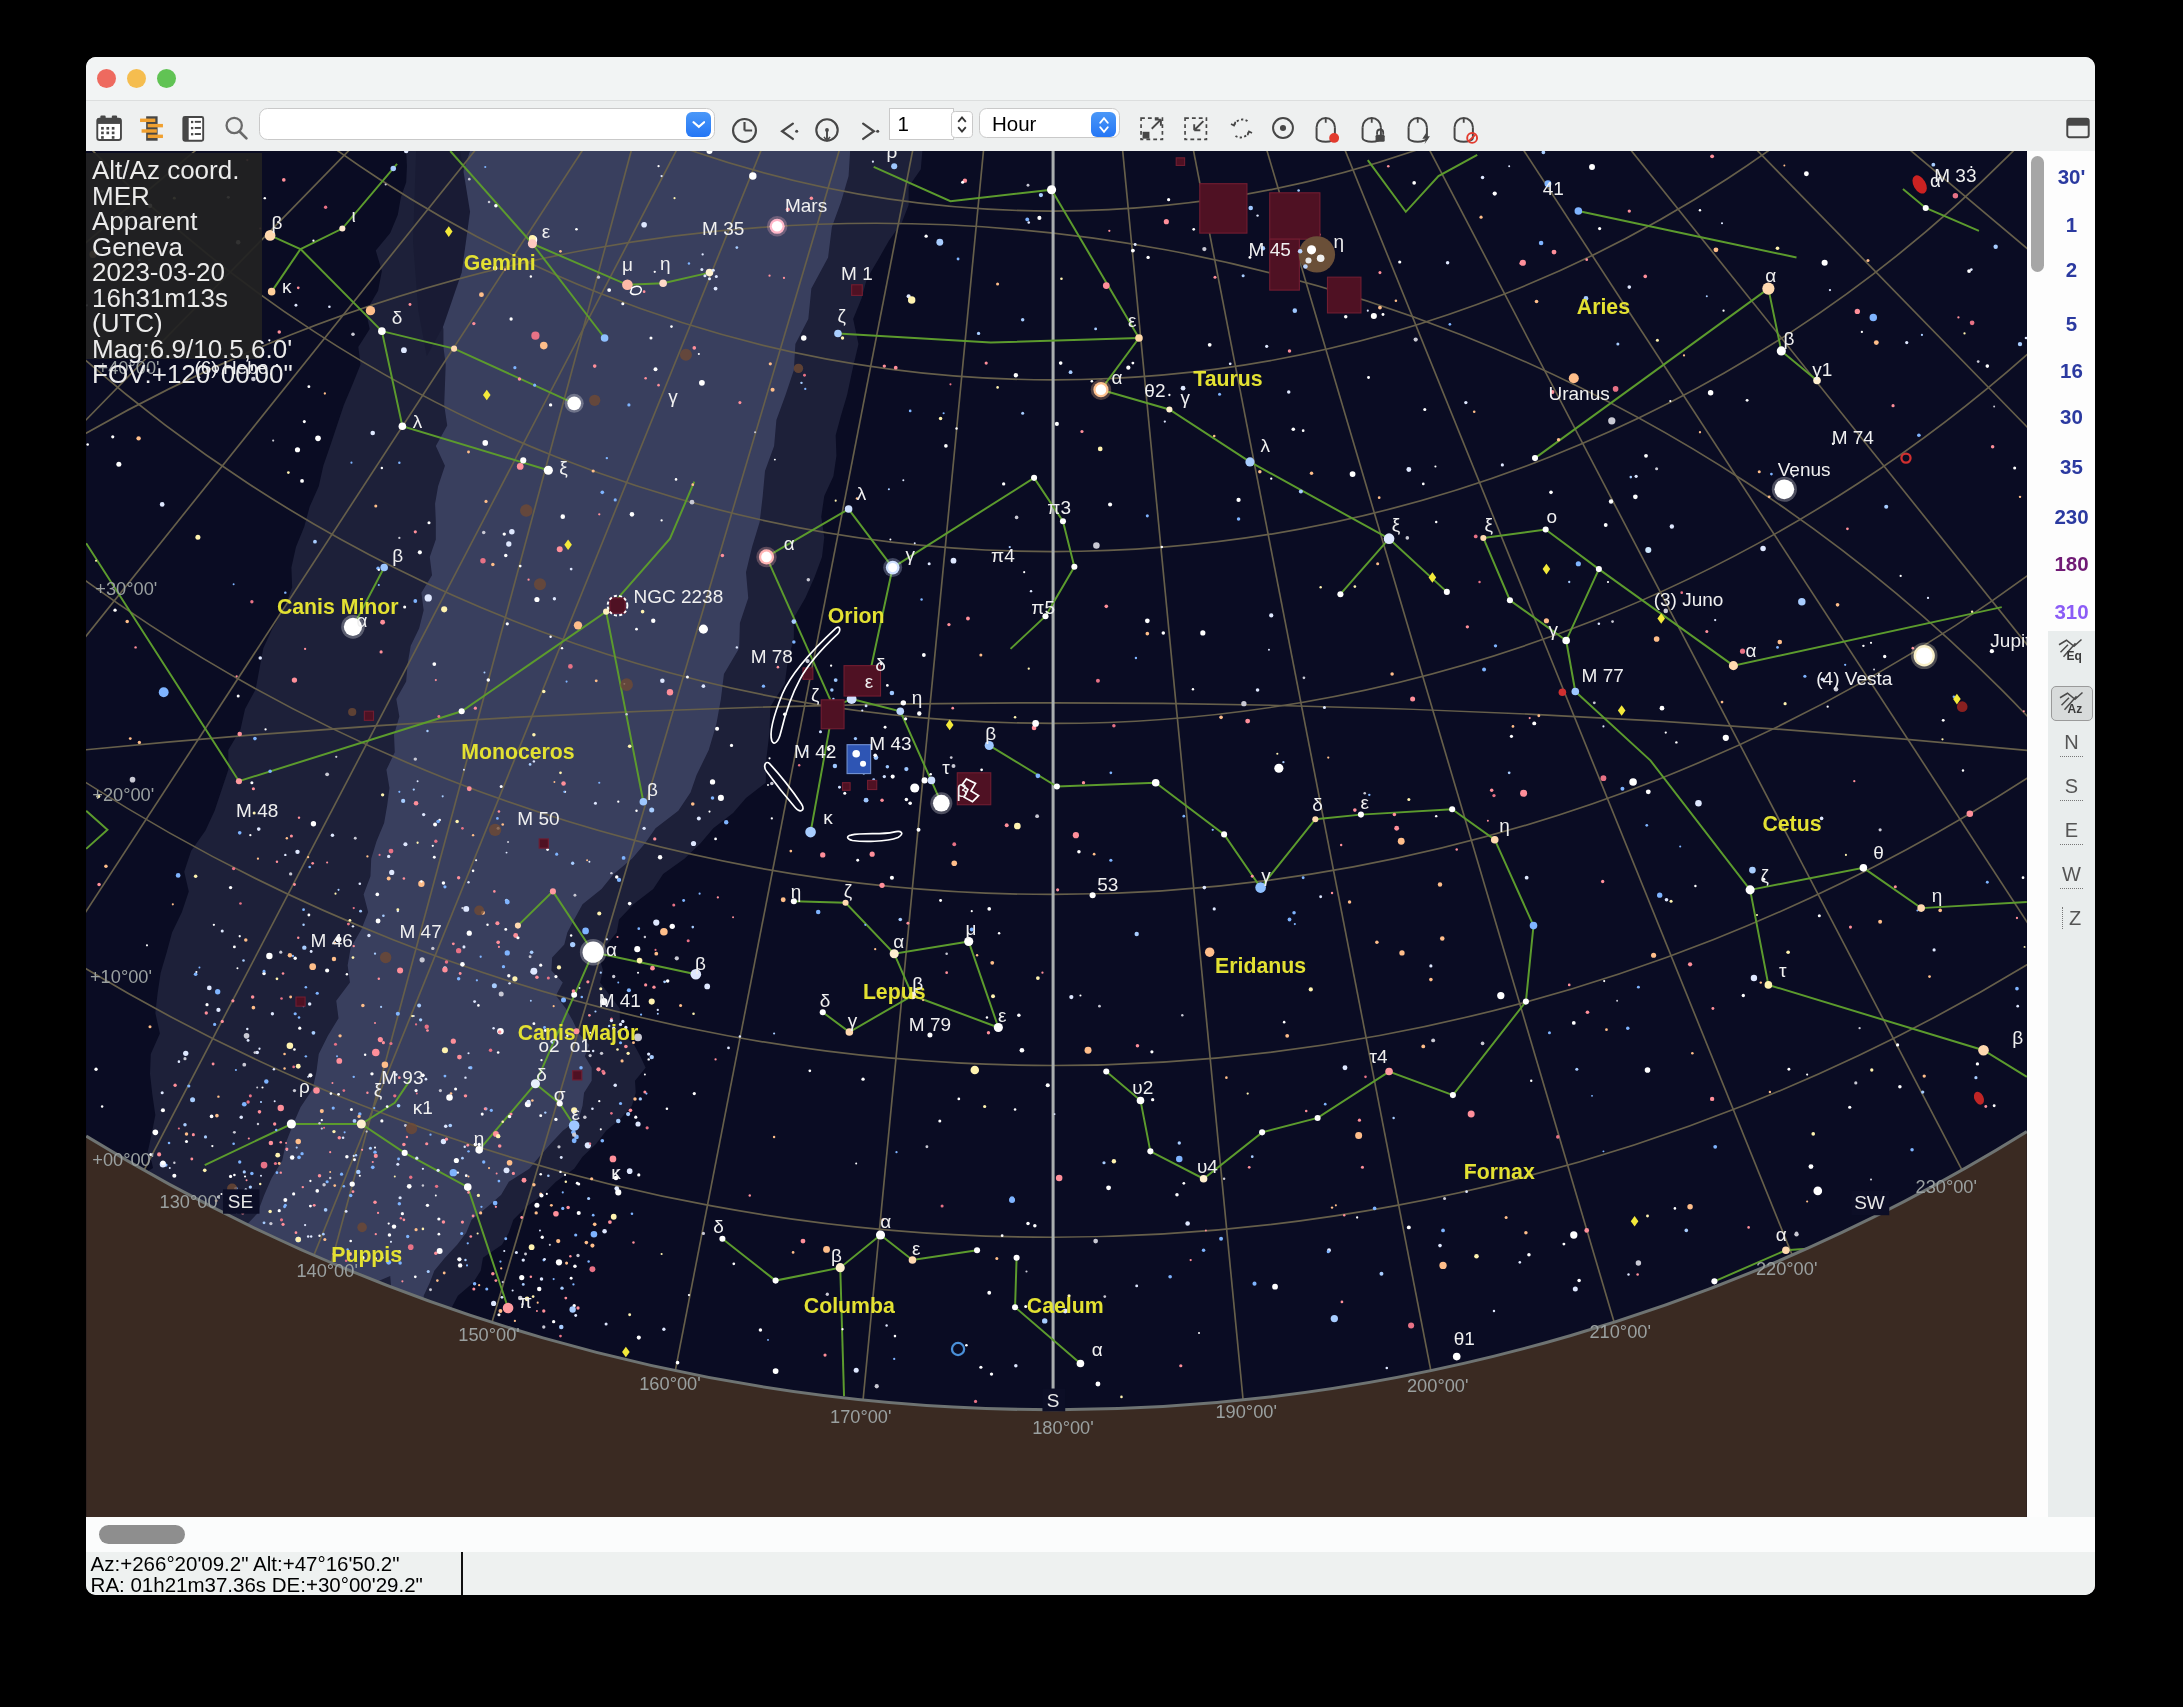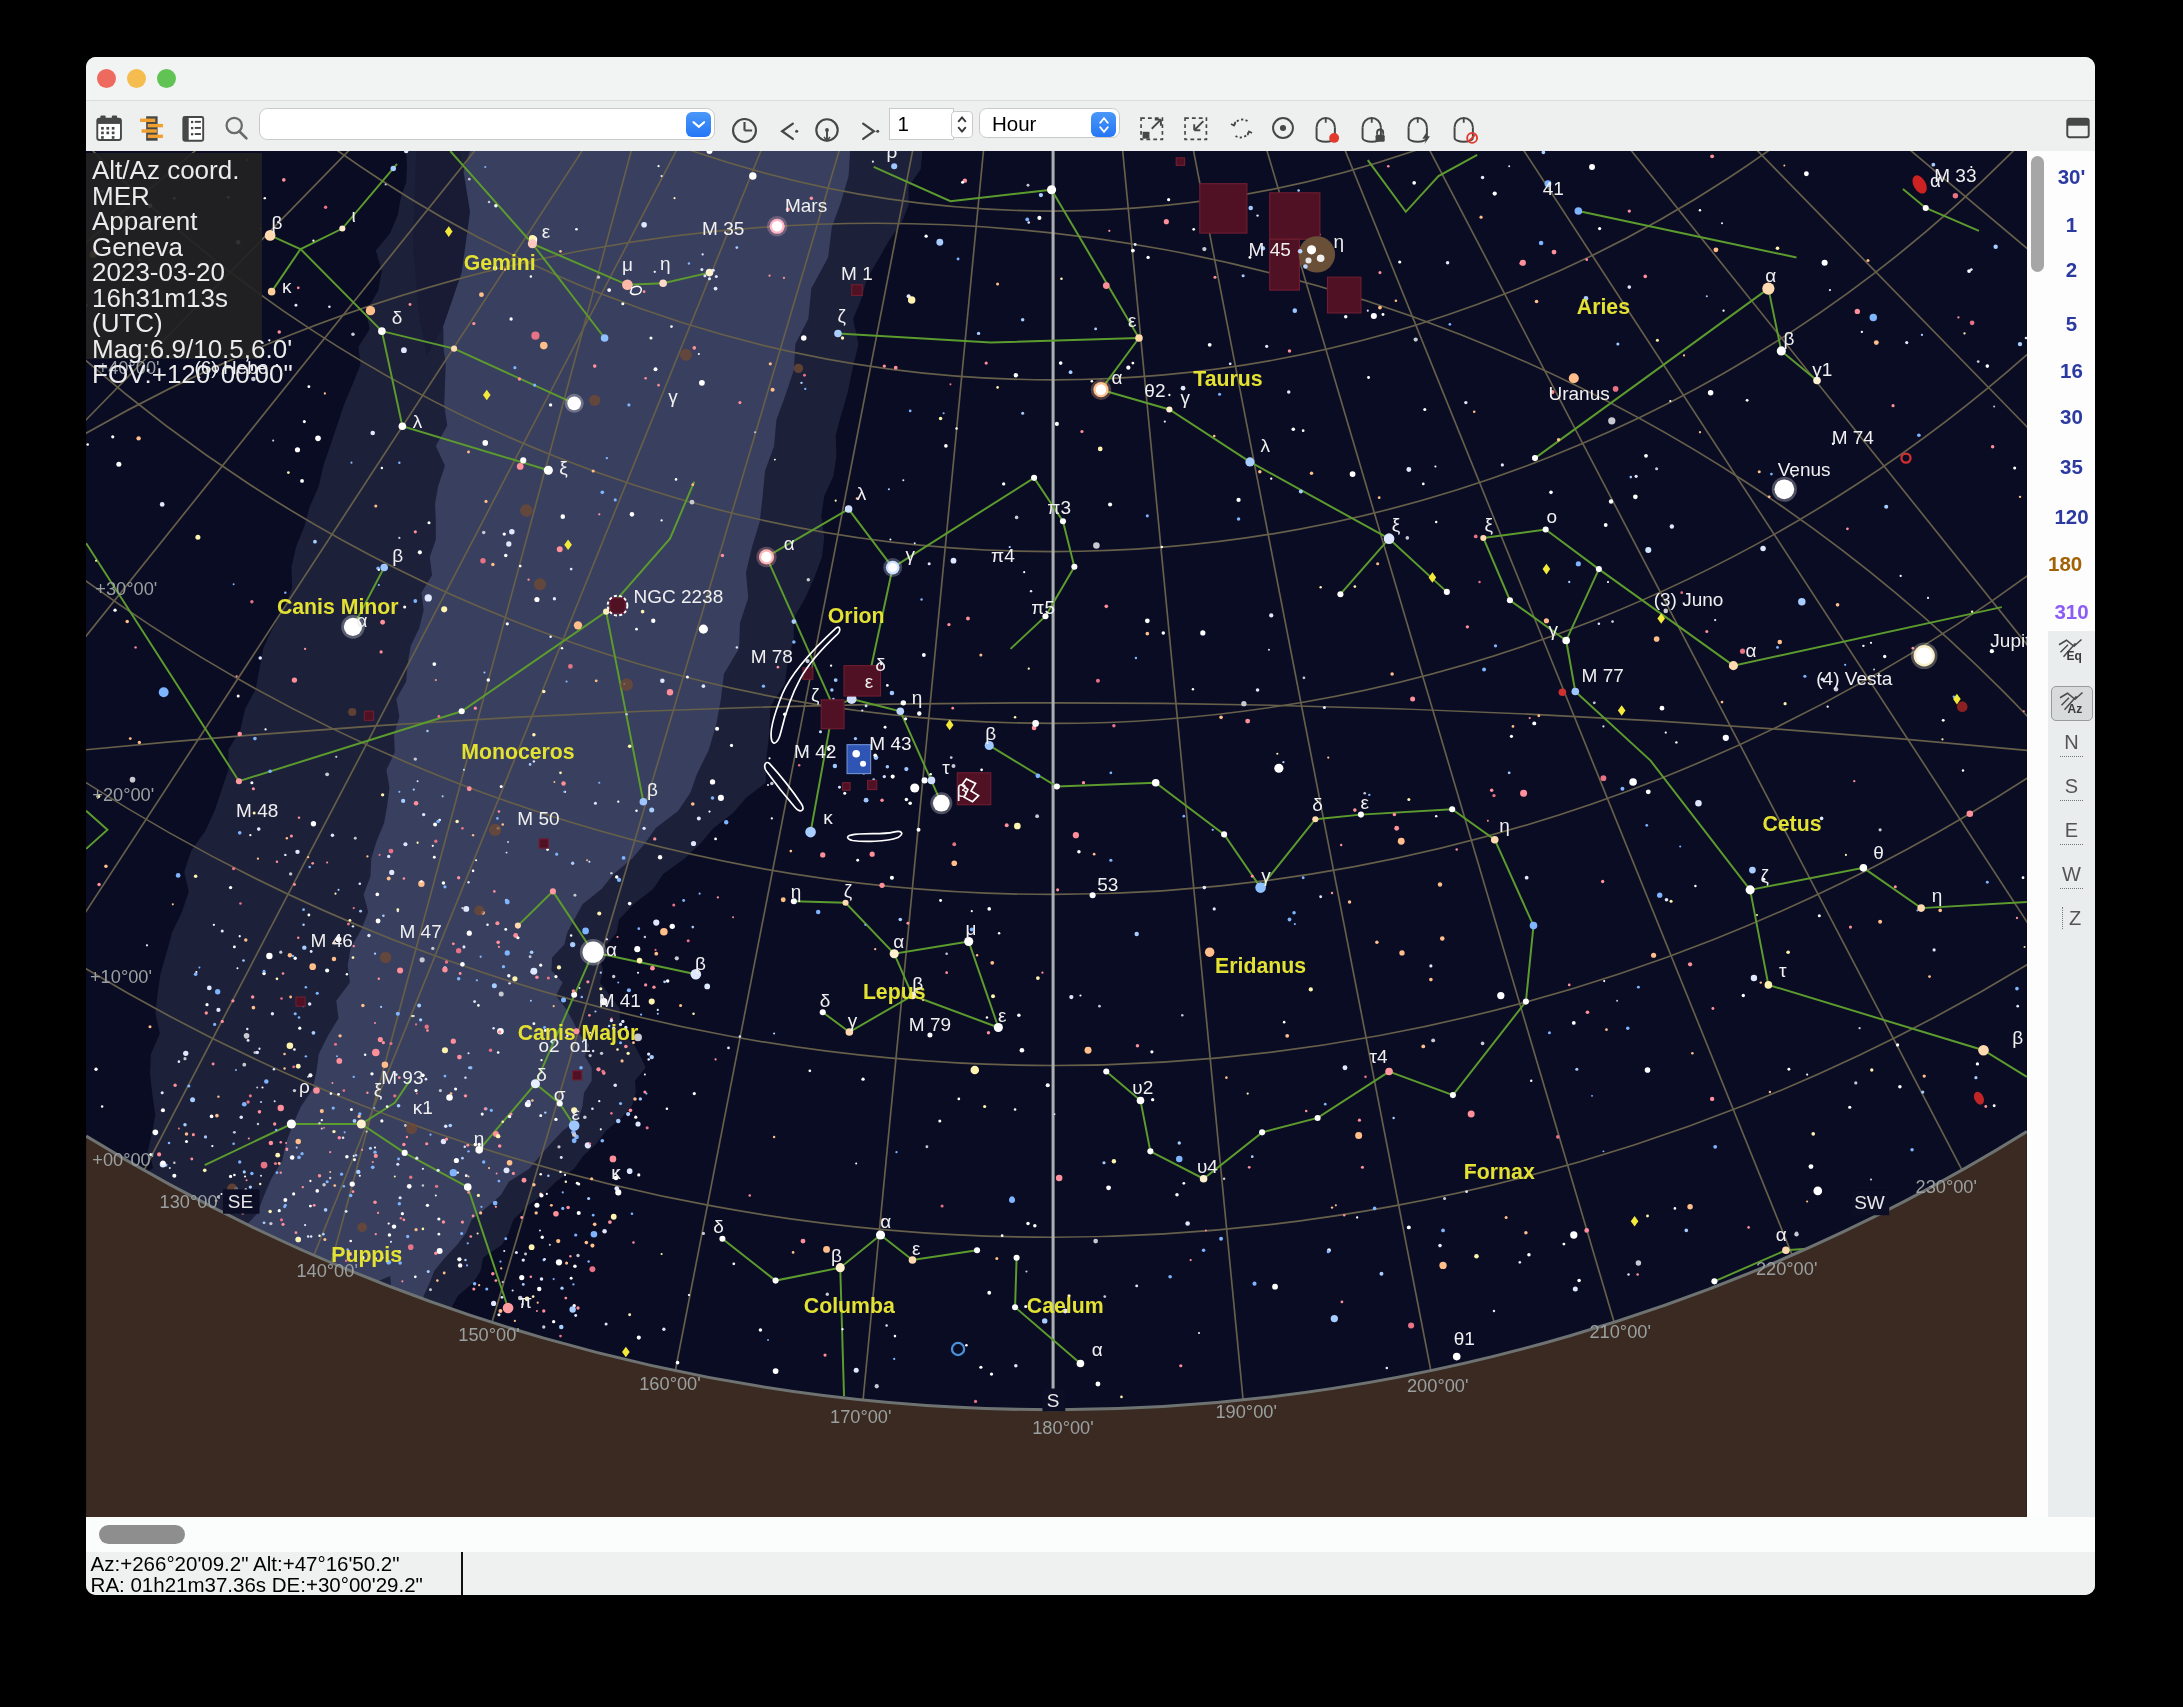--- a/index.html
+++ b/index.html
@@ -2253,22 +2253,22 @@
  <div class="side">
       <div class="sidewhite"></div>
     </div>
  <div style="position:absolute;left:1962px;top:108px;width:47px;text-align:center;font:bold 20.5px 'Liberation Sans';color:#2b3aa0;">30'</div>
     <div style="position:absolute;left:1962px;top:156px;width:47px;text-align:center;font:bold 20.5px 'Liberation Sans';color:#2b3aa0;">1</div>
     <div style="position:absolute;left:1962px;top:201px;width:47px;text-align:center;font:bold 20.5px 'Liberation Sans';color:#2b3aa0;">2</div>
     <div style="position:absolute;left:1962px;top:255px;width:47px;text-align:center;font:bold 20.5px 'Liberation Sans';color:#2b3aa0;">5</div>
     <div style="position:absolute;left:1962px;top:302px;width:47px;text-align:center;font:bold 20.5px 'Liberation Sans';color:#2b3aa0;">16</div>
     <div style="position:absolute;left:1962px;top:348px;width:47px;text-align:center;font:bold 20.5px 'Liberation Sans';color:#2b3aa0;">30</div>
     <div style="position:absolute;left:1962px;top:398px;width:47px;text-align:center;font:bold 20.5px 'Liberation Sans';color:#2b3aa0;">35</div>
-    <div style="position:absolute;left:1962px;top:448px;width:47px;text-align:center;font:bold 20.5px 'Liberation Sans';color:#2b3aa0;">120</div>
-    <div style="position:absolute;left:1962px;top:495px;width:47px;font:bold 20.5px 'Liberation Sans';color:#a16207;">180</div>
+    <div style="position:absolute;left:1962px;top:448px;width:47px;text-align:center;font:bold 20.5px 'Liberation Sans';color:#2b3aa0;">230</div>
+    <div style="position:absolute;left:1962px;top:495px;width:47px;text-align:center;font:bold 20.5px 'Liberation Sans';color:#701a75;">180</div>
     <div style="position:absolute;left:1962px;top:543px;width:47px;text-align:center;font:bold 20.5px 'Liberation Sans';color:#8b5cf6;">310</div>
     <div style="position:absolute;left:1970px;top:580px;"><svg width="30" height="26" viewBox="0 0 40 34">
         <path d="M4,10 L14,4 L24,12 L34,3 M6,20 L16,10 M10,26 L26,8" stroke="#4a4a4a" stroke-width="2" fill="none"></path>
         <text x="14" y="30" font-size="16" font-weight="bold" fill="#3a3a3a" font-family="Liberation Sans">Eq</text>
       </svg></div>
     <div style="position:absolute;left:1965px;top:629px;width:40px;height:33px;background:#d8dbdb;border:1.1px solid #9a9a9a;border-radius:5px;">
       <div style="margin:3px 0 0 4.6px"><svg width="30" height="26" viewBox="0 0 40 34">
           <path d="M4,10 L14,4 L24,12 L34,3 M6,20 L16,10 M10,26 L26,8" stroke="#4a4a4a" stroke-width="2" fill="none"></path>
           <text x="14" y="30" font-size="16" font-weight="bold" fill="#3a3a3a" font-family="Liberation Sans">Az</text>
         </svg></div>

